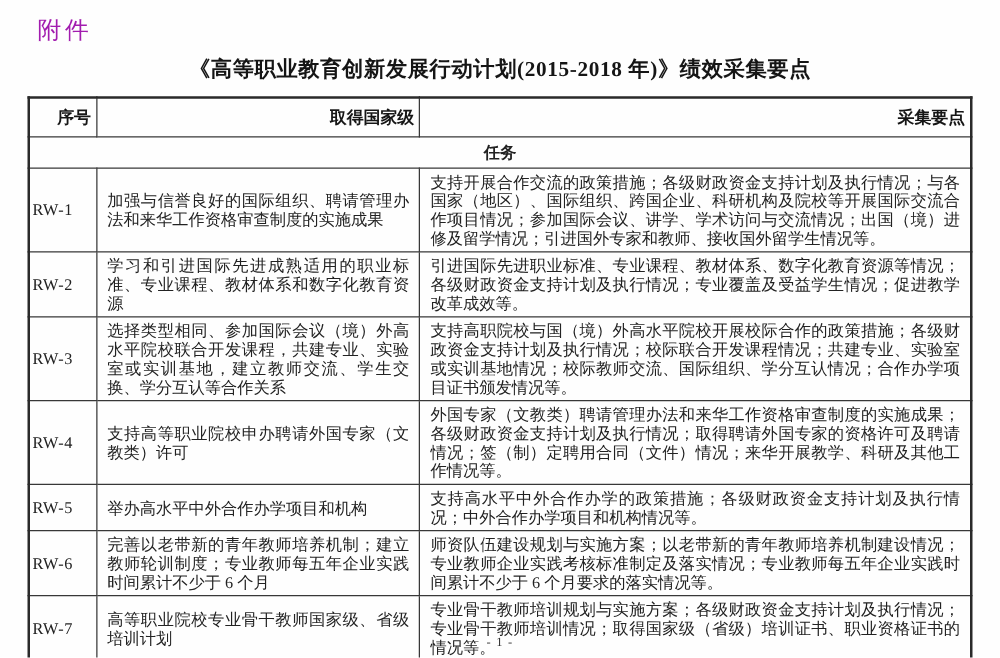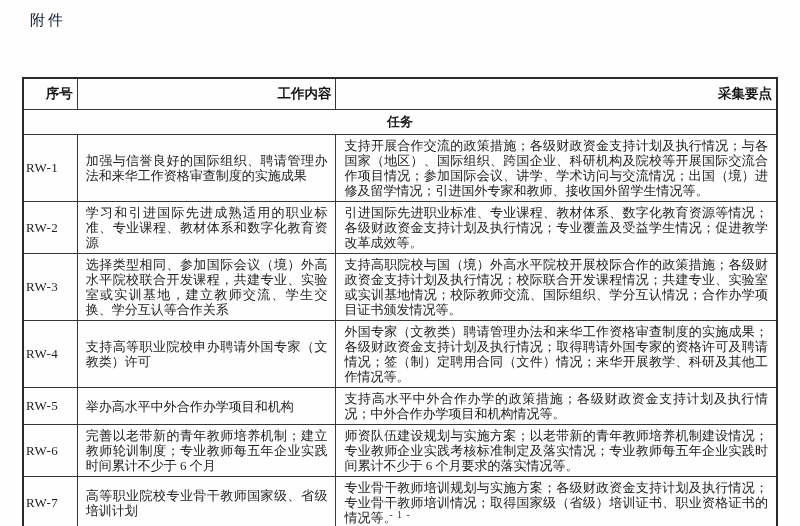--- a/index.html
+++ b/index.html
@@ -12,23 +12,23 @@
   .doc {
     position: relative;
     width: 800px;
     height: 526px;
     background: #fefefe;
   }
   .attachment {
     position: absolute;
     left: 30px;
     top: 11px;
-    font-size: 15px;
+    font-size: 19px;
     letter-spacing: 3px;
-    color: #0f172a;
+    color: #a21caf;
   }
   .title {
     position: absolute;
     left: 0;
     top: 44px;
     width: 100%;
     text-align: center;
     font-size: 17px;
     font-weight: bold;
     color: #151515;
@@ -85,31 +85,32 @@
     color: #333333;
   }
 </style>
 </head>
 <body>
 
 <div class="doc">
 
   <div class="attachment">附件</div>
 
+  <div class="title">《高等职业教育创新发展行动计划(2015-2018 年)》绩效采集要点</div>
 
   <table class="grid">
     <colgroup>
       <col style="width:7.2%">
       <col style="width:34.3%">
       <col style="width:58.5%">
     </colgroup>
     <thead>
       <tr>
         <th>序号</th>
-        <th>工作内容</th>
+        <th>取得国家级</th>
         <th>采集要点</th>
       </tr>
     </thead>
     <tbody>
       <tr>
         <td class="section" colspan="3">任务</td>
       </tr>
 
       <tr>
         <td class="rid">RW-1</td>

